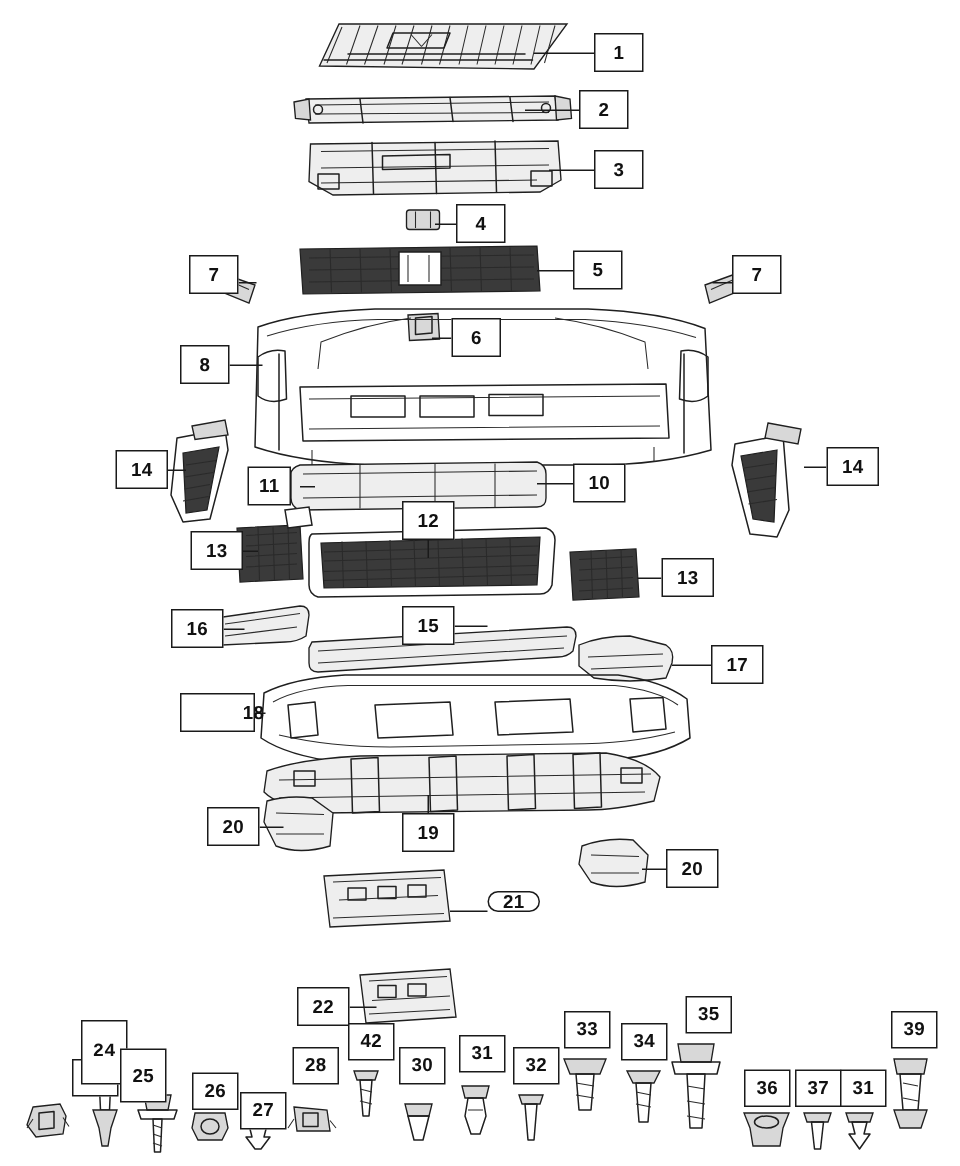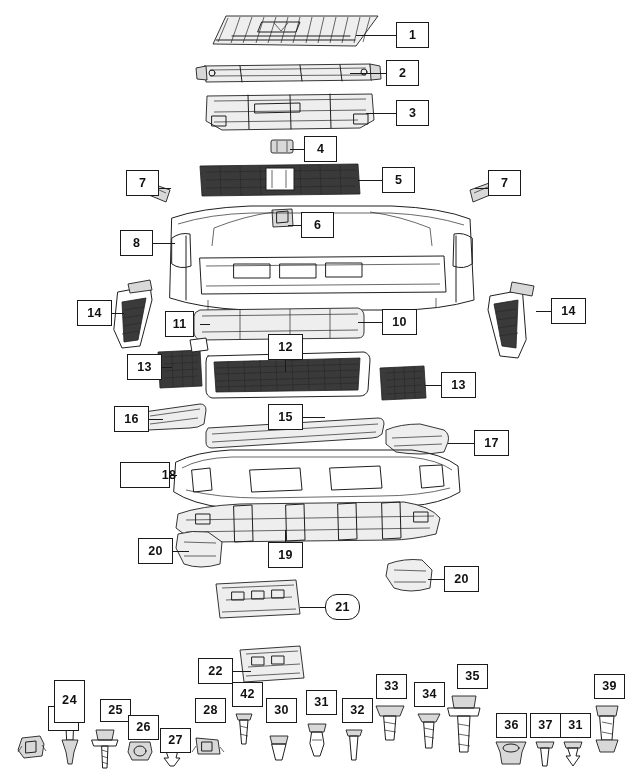--- a/index.html
+++ b/index.html
@@ -377,26 +377,26 @@
   <div class="callout" style="left:441px; top:372px; width:35px; height:26px;">13</div>
   <div class="callout" style="left:77px;  top:300px; width:35px; height:26px;">14</div>
   <div class="callout" style="left:551px; top:298px; width:35px; height:26px;">14</div>
   <div class="callout" style="left:268px; top:404px; width:35px; height:26px;">15</div>
   <div class="callout" style="left:114px; top:406px; width:35px; height:26px;">16</div>
   <div class="callout" style="left:474px; top:430px; width:35px; height:26px;">17</div>
   <div class="callout" style="left:120px; top:462px; width:35px; height:26px;padding-left:48px;">18</div>
   <div class="callout" style="left:268px; top:542px; width:35px; height:26px;">19</div>
   <div class="callout" style="left:138px; top:538px; width:35px; height:26px;">20</div>
   <div class="callout" style="left:444px; top:566px; width:35px; height:26px;">20</div>
-  <div class="callout" style="left:325px; top:594px; width:35px; height:26px;border-radius:12px;">21</div>
+  <div class="callout" style="left:325px; top:594px; width:35px; height:14px;border-radius:12px;">21</div>
   <div class="callout" style="left:198px; top:658px; width:35px; height:26px;">22</div>
 
   <div class="callout" style="left:14px;  top:706px; width:31px; height:25px;margin-left:34px;">23</div>
   <div class="callout" style="left:54px;  top:680px; width:31px; height:43px;font-family:Liberation Mono, monospace;">24</div>
-  <div class="callout" style="left:100px;  top:699px; width:31px; height:23px;">25</div>
+  <div class="callout" style="left:80px;  top:699px; width:31px; height:36px;">25</div>
   <div class="callout" style="left:128px; top:715px; width:31px; height:25px;">26</div>
   <div class="callout" style="left:160px; top:728px; width:31px; height:25px;">27</div>
   <div class="callout" style="left:195px; top:698px; width:31px; height:25px;">28</div>
   <div class="callout" style="left:232px; top:682px; width:31px; height:25px;">42</div>
   <div class="callout" style="left:266px; top:698px; width:31px; height:25px;">30</div>
   <div class="callout" style="left:306px; top:690px; width:31px; height:25px;">31</div>
   <div class="callout" style="left:342px; top:698px; width:31px; height:25px;">32</div>
   <div class="callout" style="left:376px; top:674px; width:31px; height:25px;">33</div>
   <div class="callout" style="left:414px; top:682px; width:31px; height:25px;">34</div>
   <div class="callout" style="left:457px; top:664px; width:31px; height:25px;">35</div>

